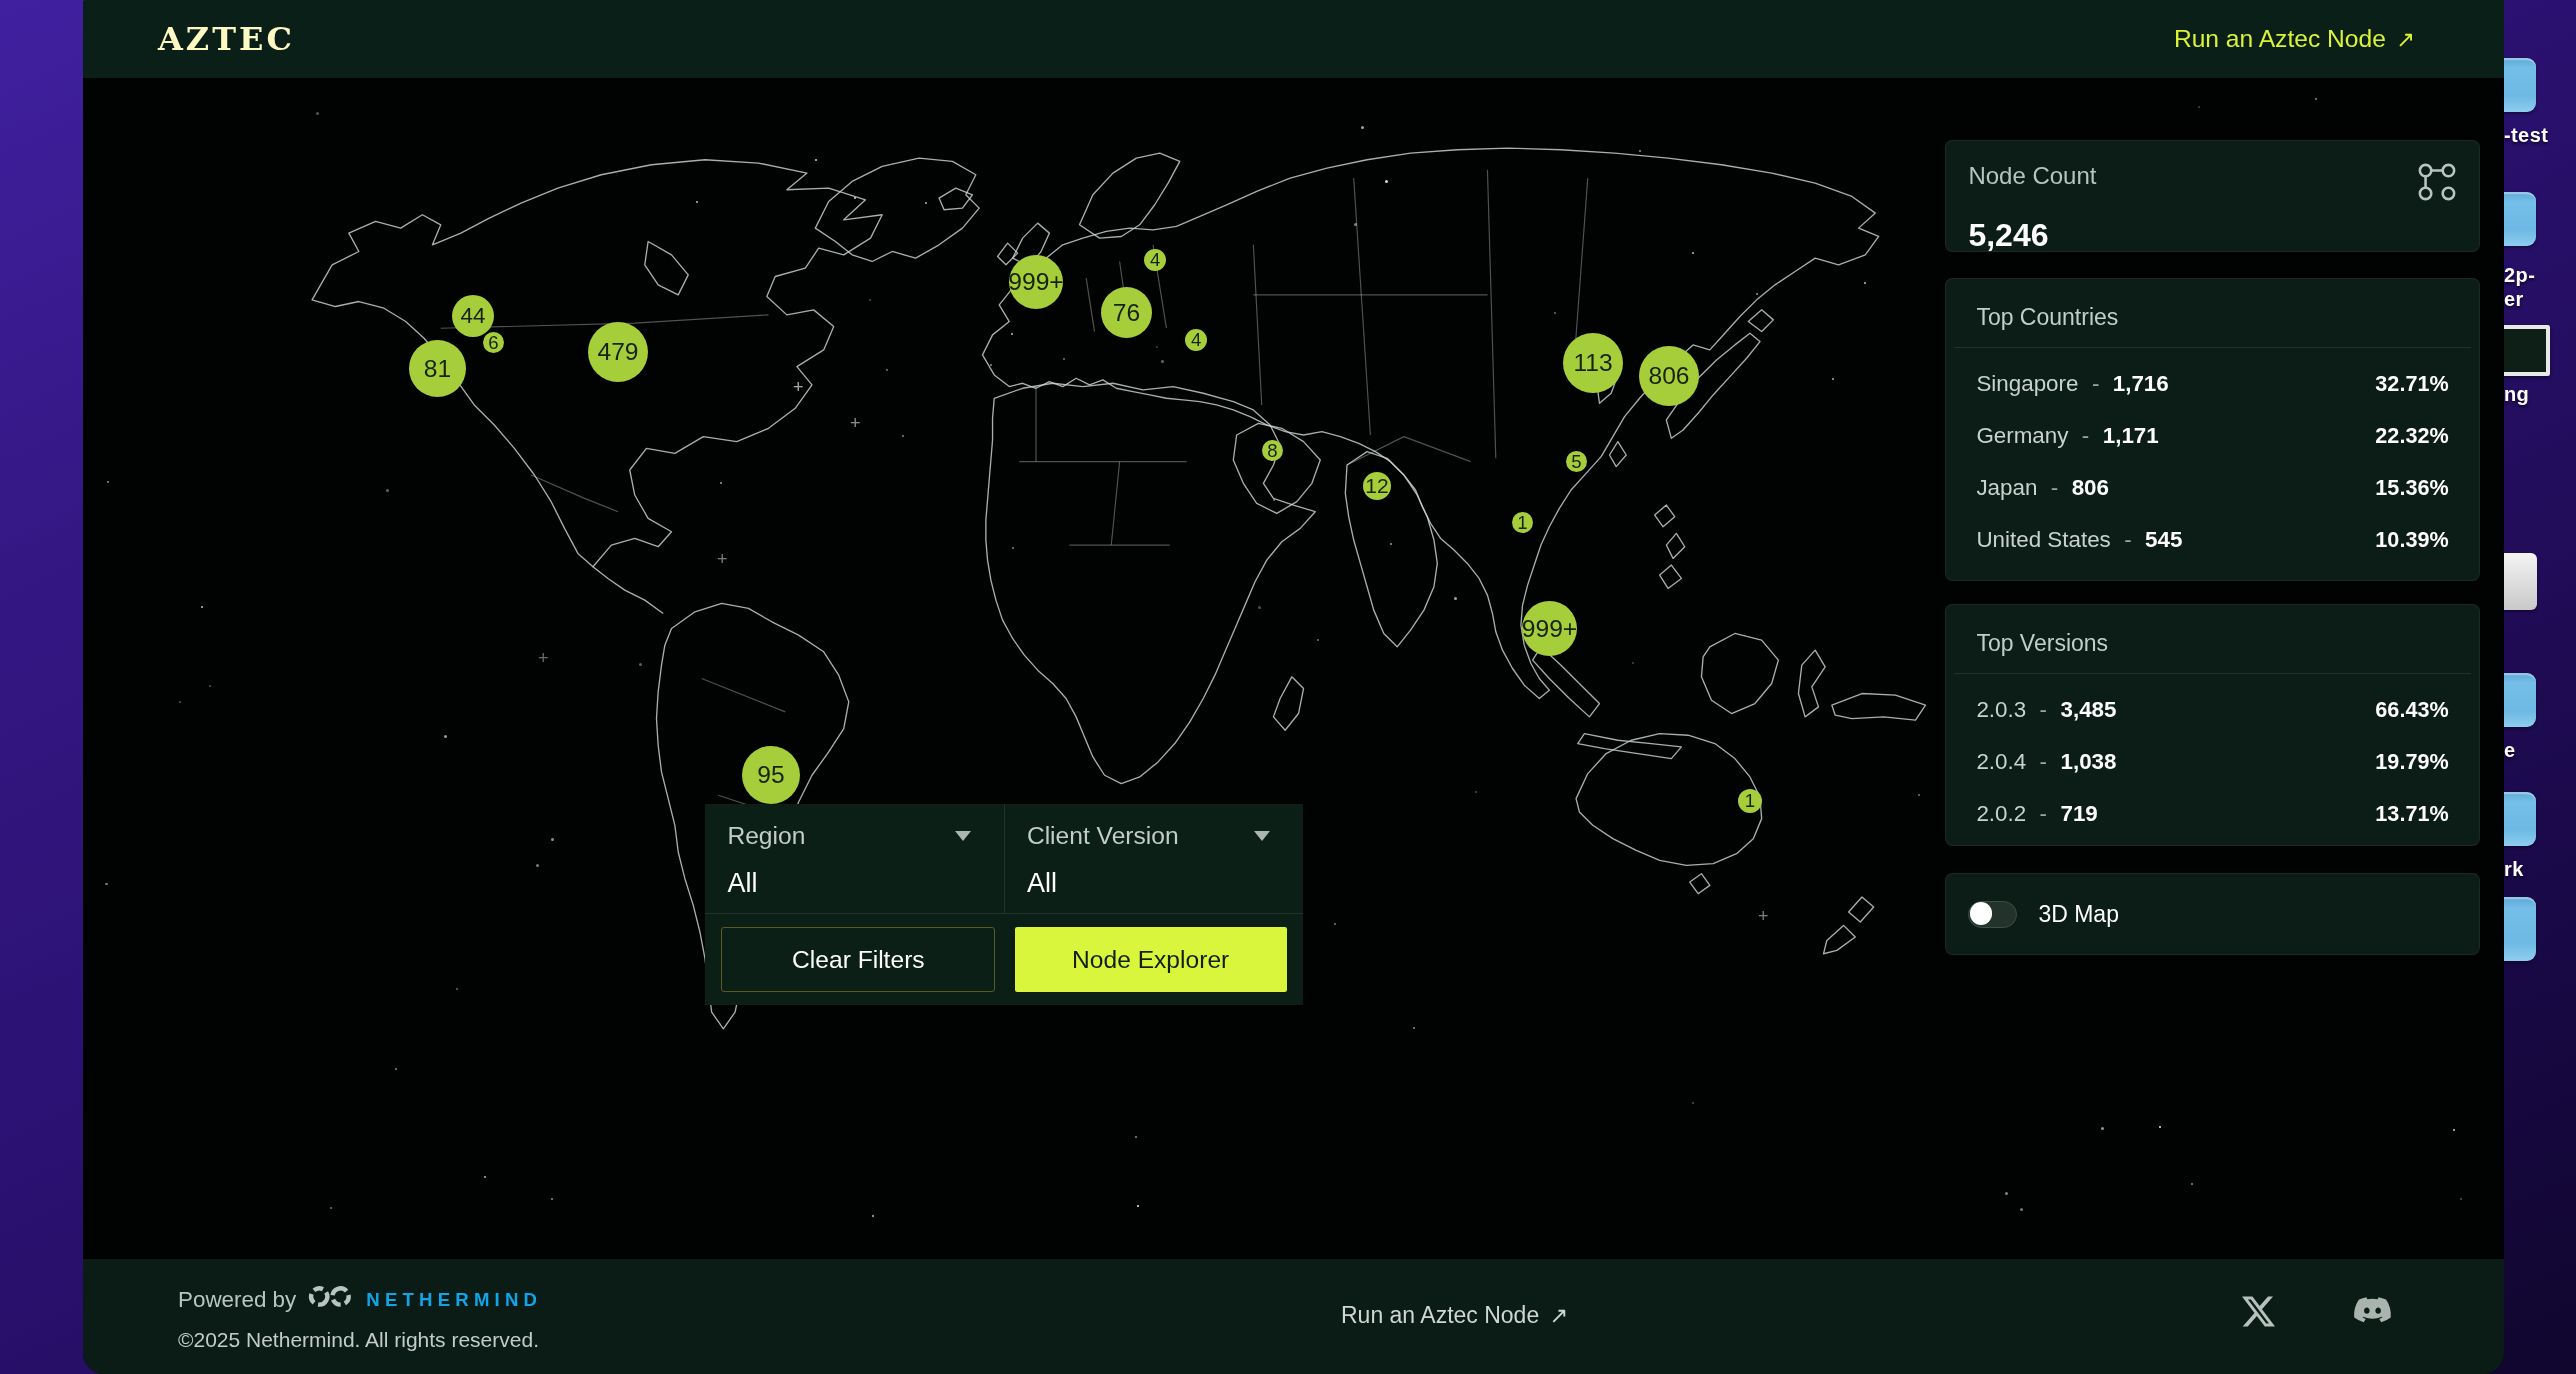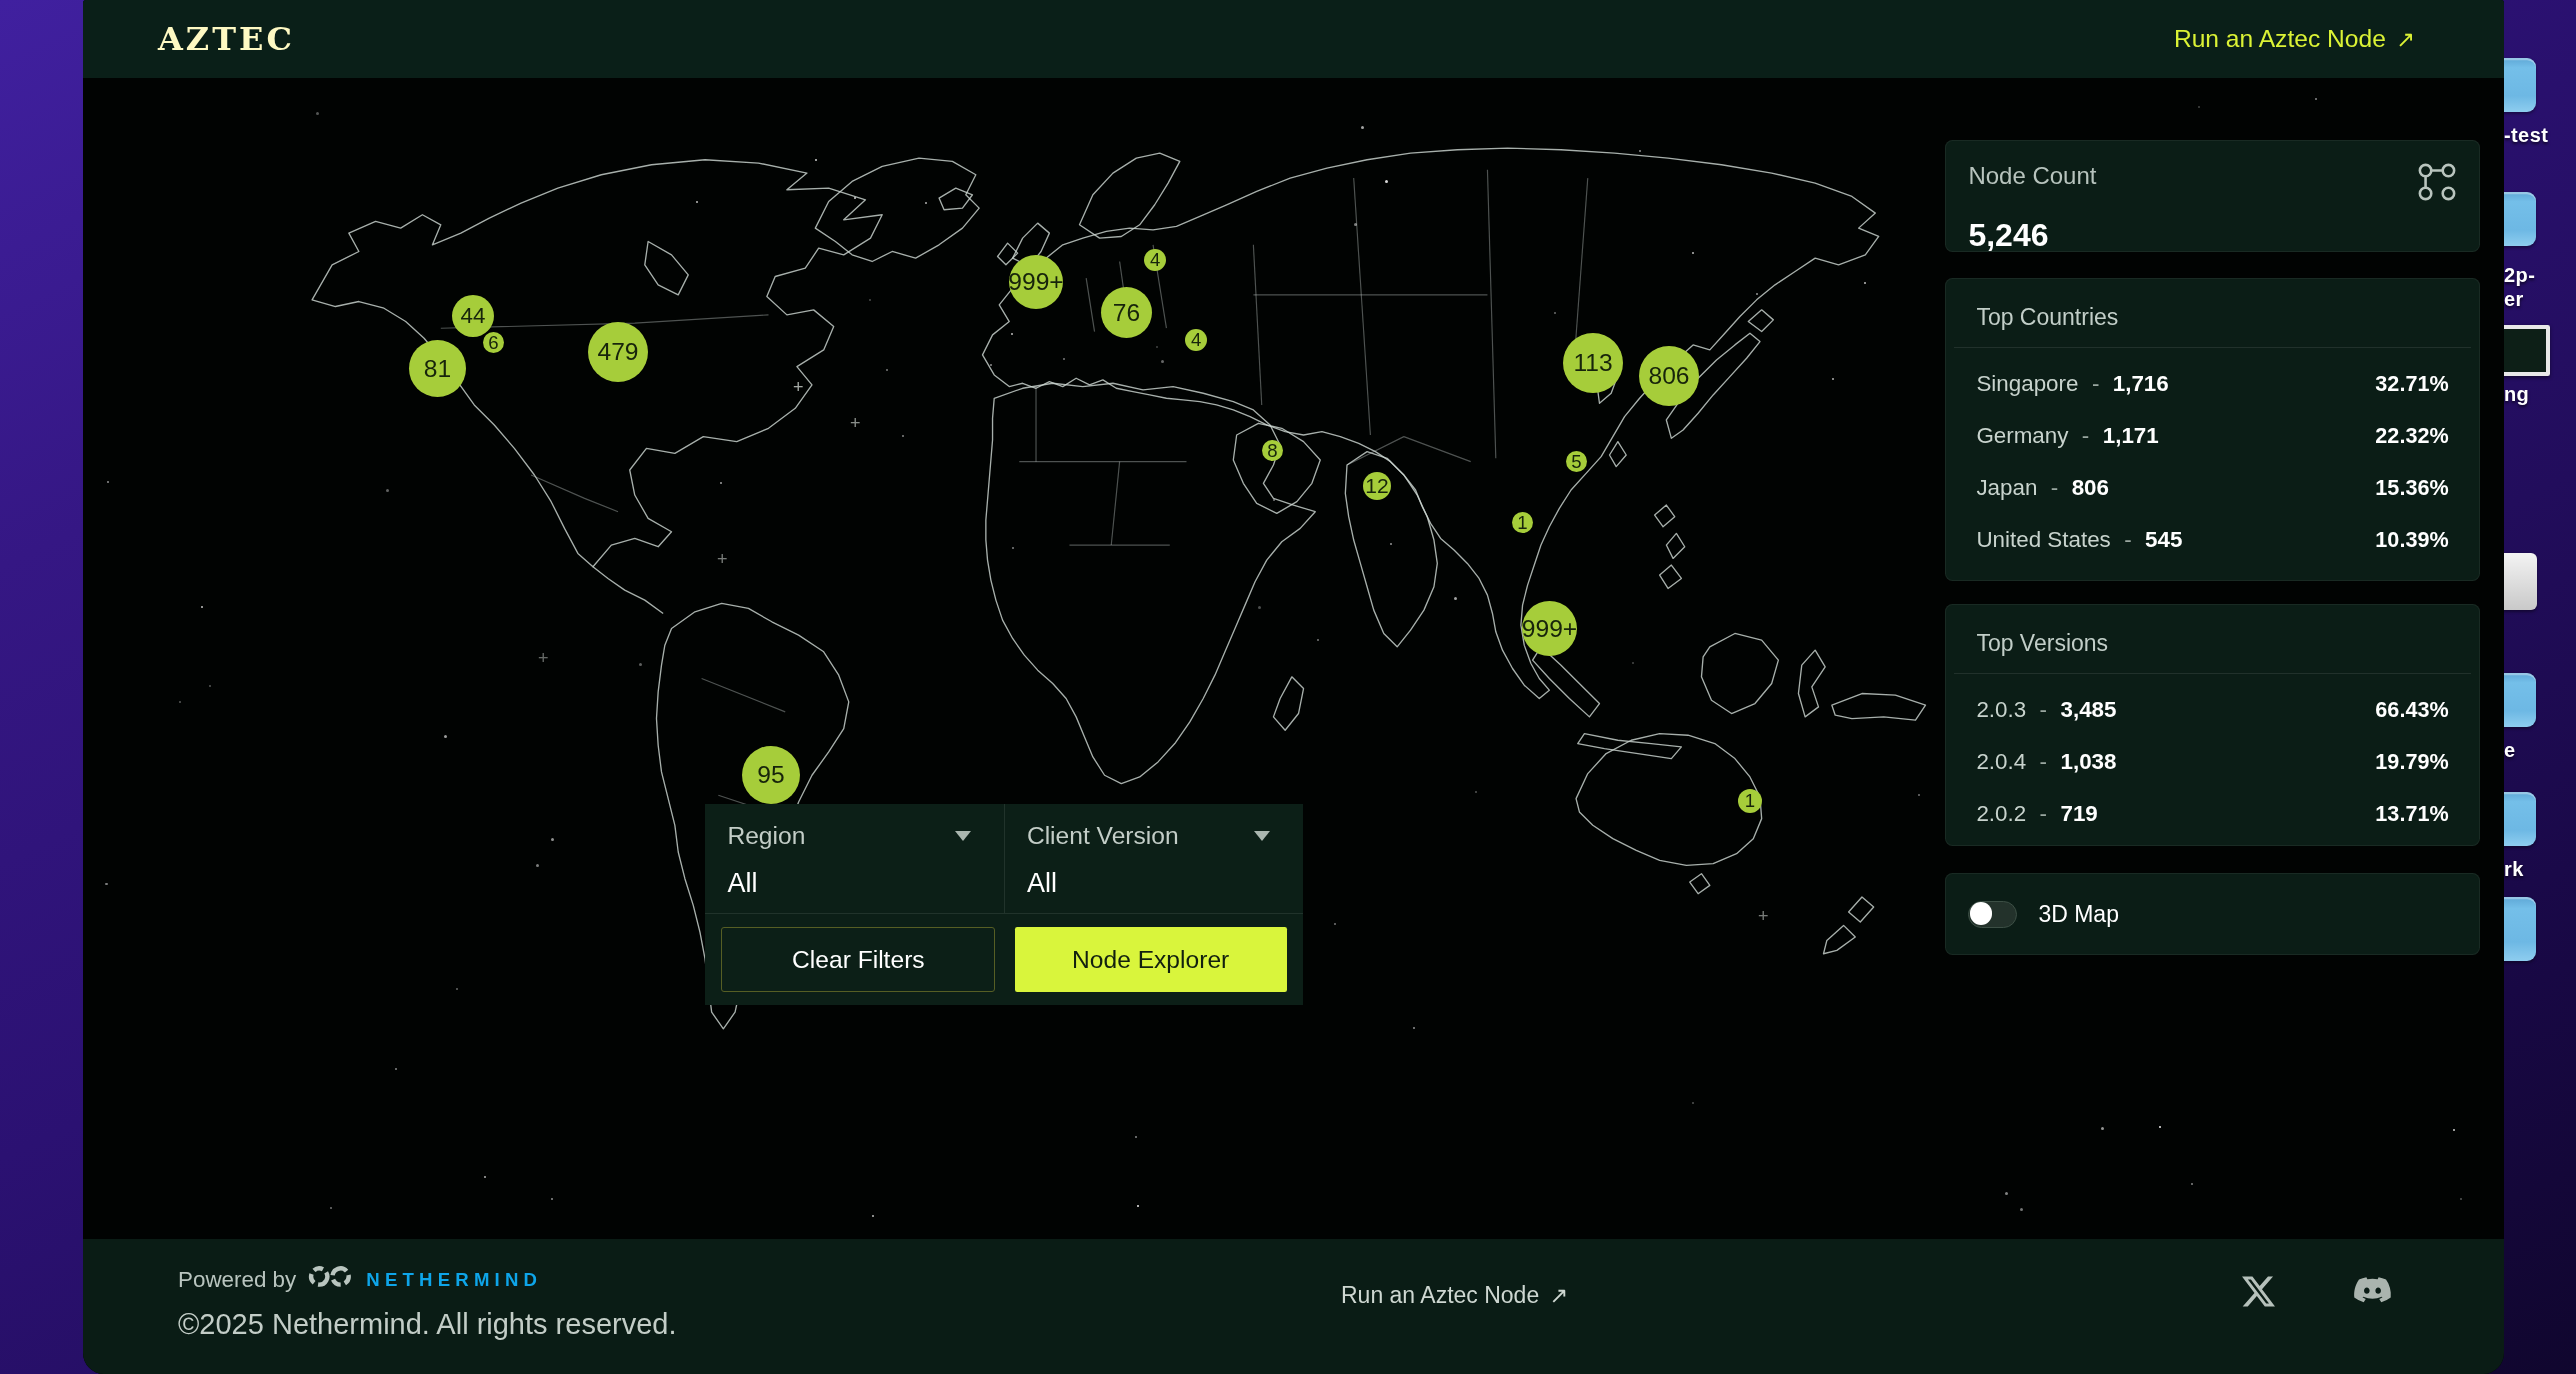--- a/index.html
+++ b/index.html
@@ -108,26 +108,26 @@
   .row-pct{margin-left:auto;color:#fff;font-weight:bold;font-size:21.6px;}
   .card-toggle{top:863px;height:82px;display:flex;align-items:center;padding:0 22.4px;gap:21px;}
   .toggle{
     width:49px;height:27px;border-radius:15px;background:#23322b;border:1.5px solid #3c4f45;
     position:relative;cursor:pointer;flex:0 0 auto;box-sizing:border-box;
   }
   .toggle-knob{position:absolute;left:0.7px;top:0.7px;width:22.4px;height:22.4px;border-radius:50%;background:#fff;}
   .toggle-label{color:#fff;font-size:23px;}
   
   .app-footer{
-    position:absolute;left:0;bottom:0;width:100%;height:135px;background:#0a1c15;z-index:5;
+    position:absolute;left:0;bottom:0;width:100%;height:115px;background:#0a1c15;z-index:5;
   }
   .f-left{position:absolute;left:95px;top:25px;}
   .f-line1{display:flex;align-items:center;gap:12px;color:#b9c5bf;font-size:22.4px;}
   .f-brand{font-size:18.6px;font-weight:bold;letter-spacing:5.2px;color:#0ea5e9;}
-  .f-copy{margin-top:13.4px;color:#c3cdc7;font-size:29px;}
+  .f-copy{margin-top:13.4px;color:#c3cdc7;font-size:21px;}
   .f-center{position:absolute;left:1258px;top:43px;color:#ced7d1;font-size:23px;display:flex;gap:10.4px;align-items:center;cursor:pointer;}
   .f-icons{position:absolute;right:112px;top:36px;display:flex;gap:78px;align-items:center;}
   .f-icon{cursor:pointer;}
 </style>
 </head>
 <body>
 
 <div class="desktop-strip">
   <div class="dt-item dt-folder" style="left:-34px;top:58px;"></div>
   <div class="dt-item dt-label" style="left:0px;top:124px;">-test</div>

